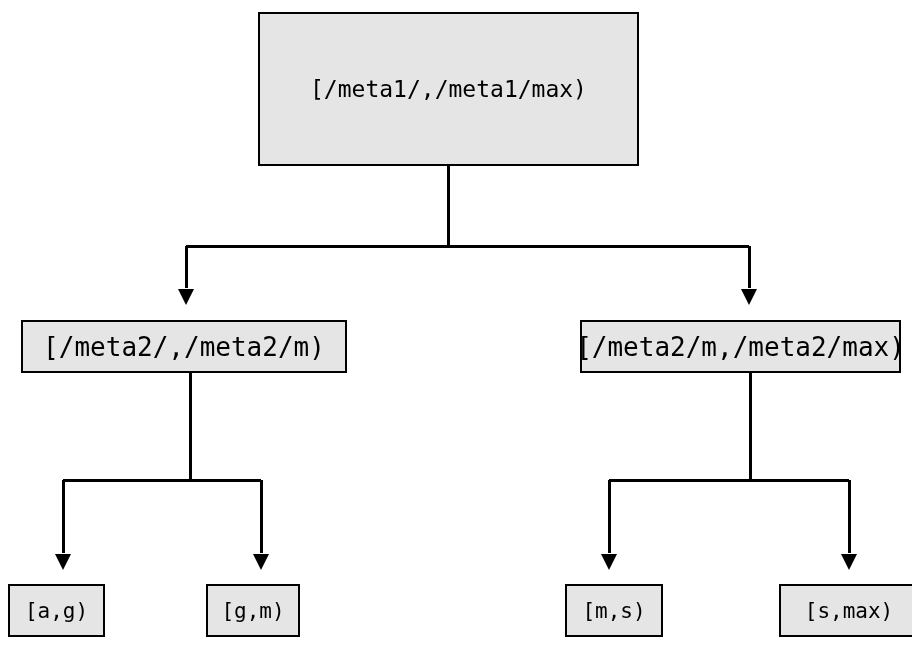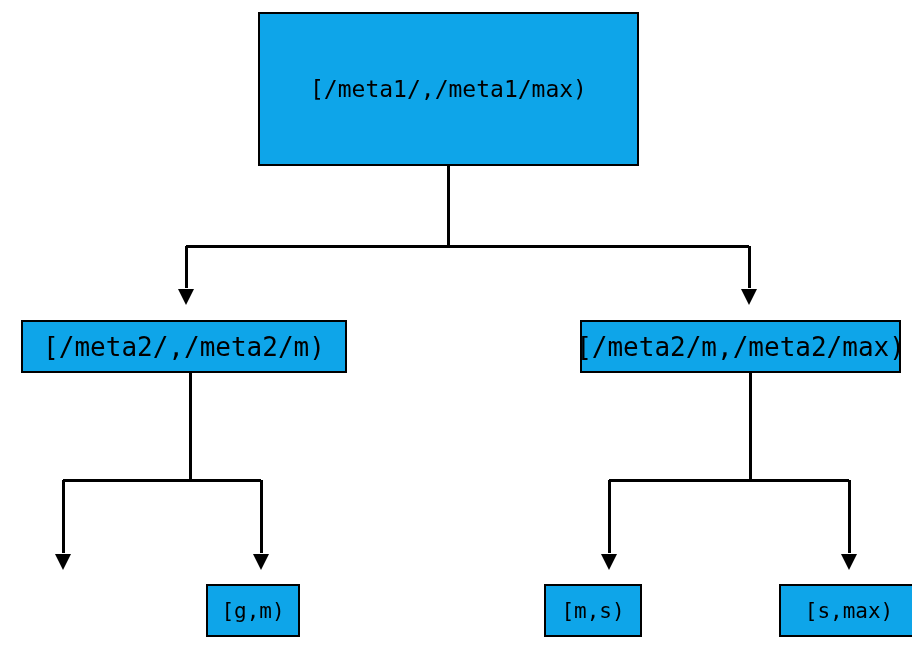--- a/index.html
+++ b/index.html
@@ -23,21 +23,21 @@
     left: 0;
     top: 0;
     width: 912px;
     height: 652px;
     pointer-events: none;
   }
   .node {
     position: absolute;
     box-sizing: border-box;
     border: 2px solid #000000;
-    background: #0ea5e9;
+    background: #e5e5e5;
     display: flex;
     align-items: center;
     justify-content: center;
     text-align: center;
     color: #000000;
     white-space: pre;
   }
   .node-label {
     font-family: "DejaVu Sans Mono", "Liberation Mono", monospace;
     color: #000000;
@@ -68,21 +68,21 @@
   .node-mid-right .node-label { font-size: 26px; }
 
   .node-leaf {
     top: 584px;
     height: 53px;
   }
   .node-leaf .node-label { font-size: 21px; }
 
   .node-leaf-ag   { left: 8px;   width: 97px; }
   .node-leaf-gm   { left: 206px; width: 94px; }
-  .node-leaf-ms   { left: 544px; width: 98px; }
+  .node-leaf-ms   { left: 565px; width: 98px; }
   .node-leaf-smax { left: 779px; width: 140px; }
 </style>
 </head>
 <body>
 
 <div id="canvas">
 
   <svg id="edge-layer" viewBox="0 0 912 652" width="912" height="652" aria-hidden="true">
     <g stroke="#000000" stroke-width="3" fill="none" shape-rendering="crispEdges">
 
@@ -121,20 +121,23 @@
   </div>
 
   <div class="node node-mid-left">
     <span class="node-label">[/meta2/,/meta2/m)</span>
   </div>
 
   <div class="node node-mid-right">
     <span class="node-label">[/meta2/m,/meta2/max)</span>
   </div>
 
+  <div class="node node-leaf node-leaf-ag">
+    <span class="node-label">[a,g)</span>
+  </div>
 
   <div class="node node-leaf node-leaf-gm">
     <span class="node-label">[g,m)</span>
   </div>
 
   <div class="node node-leaf node-leaf-ms">
     <span class="node-label">[m,s)</span>
   </div>
 
   <div class="node node-leaf node-leaf-smax">

